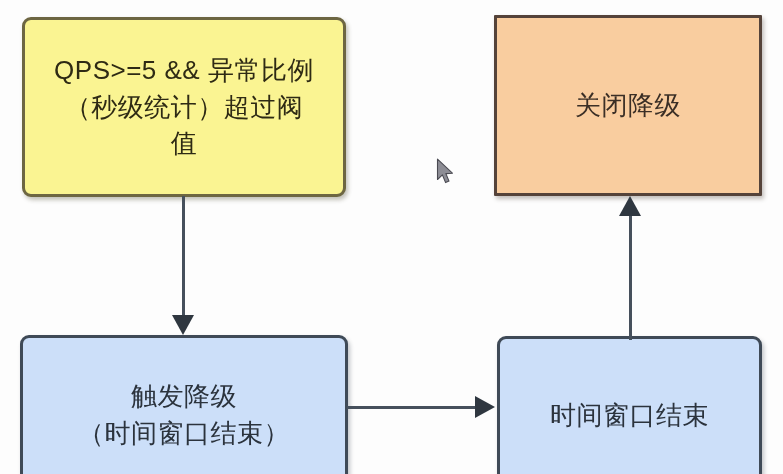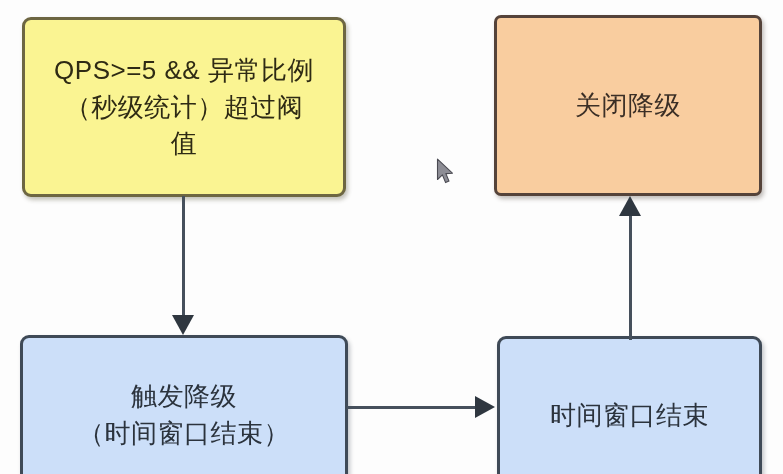--- a/index.html
+++ b/index.html
@@ -46,21 +46,21 @@
   }
 
   
   .node-recover {
     left: 494px;
     top: 15px;
     width: 268px;
     height: 181px;
     background: #f9cd9f;
     border: 3px solid #55433a;
-    border-radius: 7px;
+    border-radius: 1px;
     color: #3b2f26;
     font-size: 26px;
     box-shadow: 2px 3px 4px rgba(60,45,35,0.30);
   }
 
   
   .node-process {
     background: #ccdff9;
     border: 3px solid #3f4a57;
     border-radius: 9px;

